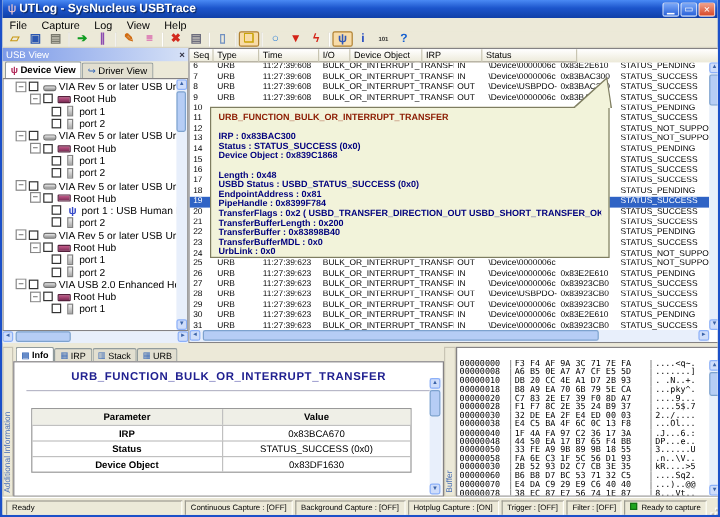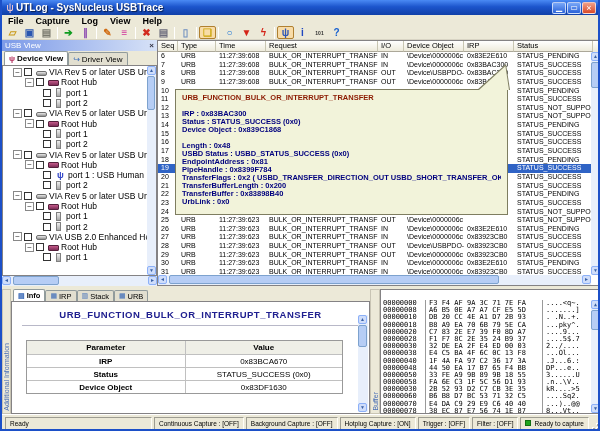--- a/index.html
+++ b/index.html
@@ -12,21 +12,21 @@
     background:linear-gradient(180deg,#4a8af4 0%,#1c55cc 45%,#1040a8 100%);
     display:flex;align-items:center;padding:0 2px;color:#fff;}
   .appicon{font-size:10px;color:#ffd0d0;width:12px;text-align:center;line-height:12px;}
   .title{font-size:10px;font-weight:bold;text-shadow:1px 1px 1px rgba(0,0,0,.6);flex:1;white-space:nowrap;overflow:hidden;}
   .wbtn{width:14px;height:12px;margin-left:1px;border:1px solid #ffffffaa;border-radius:2px;
     background:linear-gradient(#7aa8f8,#2a62d8);color:#fff;font-size:8px;line-height:10px;text-align:center;}
   .wbtn.close{background:linear-gradient(#f0a088,#d84828);font-size:9px;}
   
   #menubar{position:absolute;left:0;top:15px;width:100%;height:11px;background:#ece9d8;
     display:flex;align-items:center;font-size:9px;color:#000;}
-  .mi{padding:0 6px;font-weight:bold;}
+  .mi{padding:0 6px;}
   #toolbar{position:absolute;left:0;top:26px;width:100%;height:14px;background:#ece9d8;
     display:flex;align-items:center;padding-left:2px;border-bottom:1px solid #d8d4c4;}
   .tbtn{width:17px;height:13px;display:flex;align-items:center;justify-content:center;flex:none;}
   .tbtn.pressed{border:1px solid #b08030;background:#f8dca8;border-radius:2px;}
   .tg{font-size:10px;line-height:12px;font-weight:bold;}
   .tsep{width:1px;height:12px;background:#b8b4a4;border-right:1px solid #fff;margin:0 2px;flex:none;}
   
   #leftpane{position:absolute;left:0;top:40px;width:155px;height:246px;background:#ece9d8;}
   .lphead{position:absolute;left:0;top:0;width:155px;height:11px;
     background:linear-gradient(90deg,#7c9ae8,#d7e2f7);color:#fff;font-size:8px;line-height:11px;
@@ -343,21 +343,20 @@
       <span class="sthumb" style="left:11px;top:0;width:46px;height:9px;"></span>
       <span class="sbtn" style="right:0;top:0;">►</span>
     </div>
   </div>
 
   <div id="logpane">
     <div id="lthead">
         <span class="hcell" style="width: 20px;">Seq</span>
         <span class="hcell" style="width: 38px;">Type</span>
         <span class="hcell" style="width: 50px;">Time</span>
-        <span class="hcell" style="width: 112px;">Request</span>
         <span class="hcell" style="width: 26px;">I/O</span>
         <span class="hcell" style="width: 60px;">Device Object</span>
         <span class="hcell" style="width: 50px;">IRP</span>
         <span class="hcell" style="width: 79px;">Status</span>
       </div>
     <div id="ltbody">
         <div class="lrow">
           <span class="lcell" style="width: 20px;">6</span>
           <span class="lcell" style="width: 38px;">URB</span>
           <span class="lcell" style="width: 50px;">11:27:39:608</span>
@@ -639,20 +638,21 @@
         <div class="ttline">Status : STATUS_SUCCESS (0x0)</div>
         <div class="ttline">Device Object : 0x839C1868</div>
         <div class="ttline"></div>
         <div class="ttline">Length : 0x48</div>
         <div class="ttline">USBD Status : USBD_STATUS_SUCCESS (0x0)</div>
         <div class="ttline">EndpointAddress : 0x81</div>
         <div class="ttline">PipeHandle : 0x8399F784</div>
         <div class="ttline">TransferFlags : 0x2 ( USBD_TRANSFER_DIRECTION_OUT USBD_SHORT_TRANSFER_OK )</div>
         <div class="ttline">TransferBufferLength : 0x200</div>
         <div class="ttline">TransferBuffer : 0x83898B40</div>
+        <div class="ttline">TransferBufferMDL : 0x0</div>
         <div class="ttline">UrbLink : 0x0</div>
       </div>
   </div>
 
   <div id="splitter"></div>
 
   <div id="addlstrip" class="vstrip">
     <span>Additional Information</span>
   </div>
 

